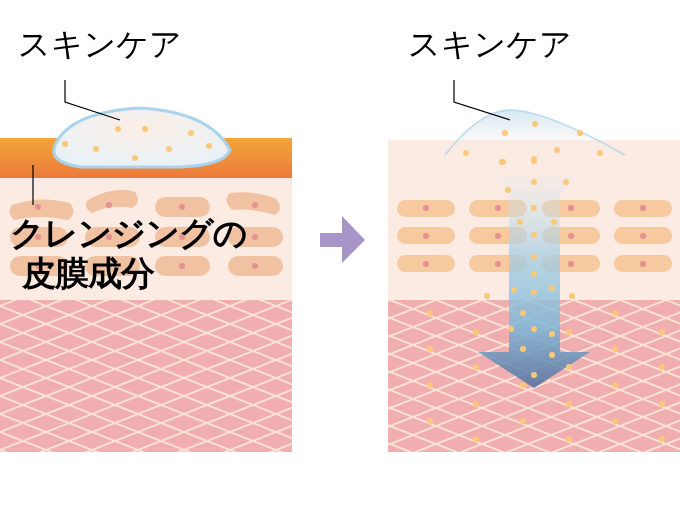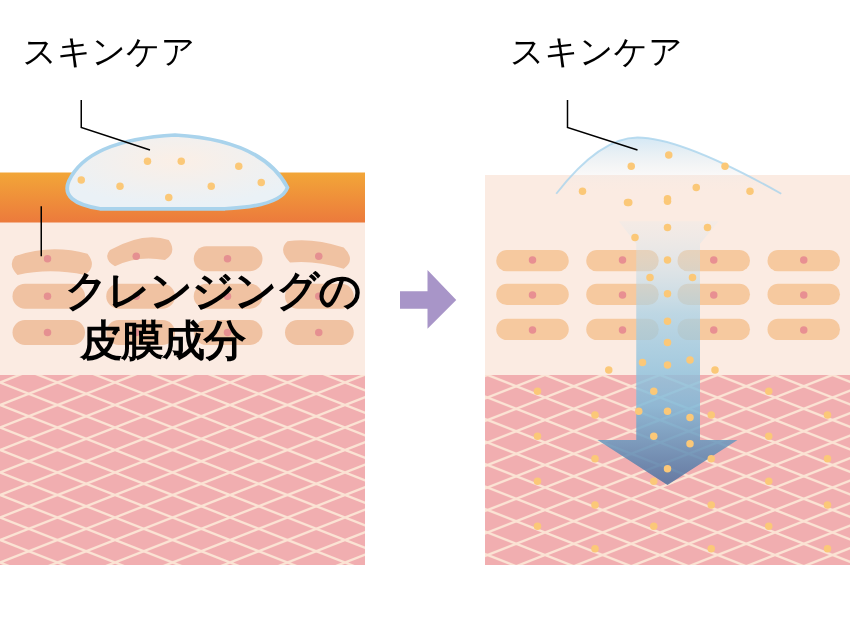--- a/index.html
+++ b/index.html
@@ -1,19 +1,19 @@
 <!DOCTYPE html>
 <html><head>
 <meta charset="utf-8">
 <style>
   html,body{margin:0;padding:0;background:#ffffff;}
   body{width:680px;height:508px;position:relative;overflow:hidden;font-family:"DejaVu Sans",sans-serif;}
   .label{position:absolute;color:#000;white-space:nowrap;line-height:1;font-family:"DejaVu Sans",sans-serif;}
-  .title{font-size:27px;}
-  .annot{font-size:34px;font-weight:bold;letter-spacing:-1px;margin-left:42px;}
+  .title{font-size:32px;}
+  .annot{font-size:34px;font-weight:bold;letter-spacing:-1px;}
   svg{position:absolute;left:0;top:0;}
 </style>
 </head>
 <body>
 
 <svg width="680" height="508" viewBox="0 0 680 508">
   <defs>
     <linearGradient id="film" x1="0" y1="0" x2="0" y2="1">
       <stop offset="0" stop-color="#f2a638"></stop>
       <stop offset="1" stop-color="#ec7a3c"></stop>

